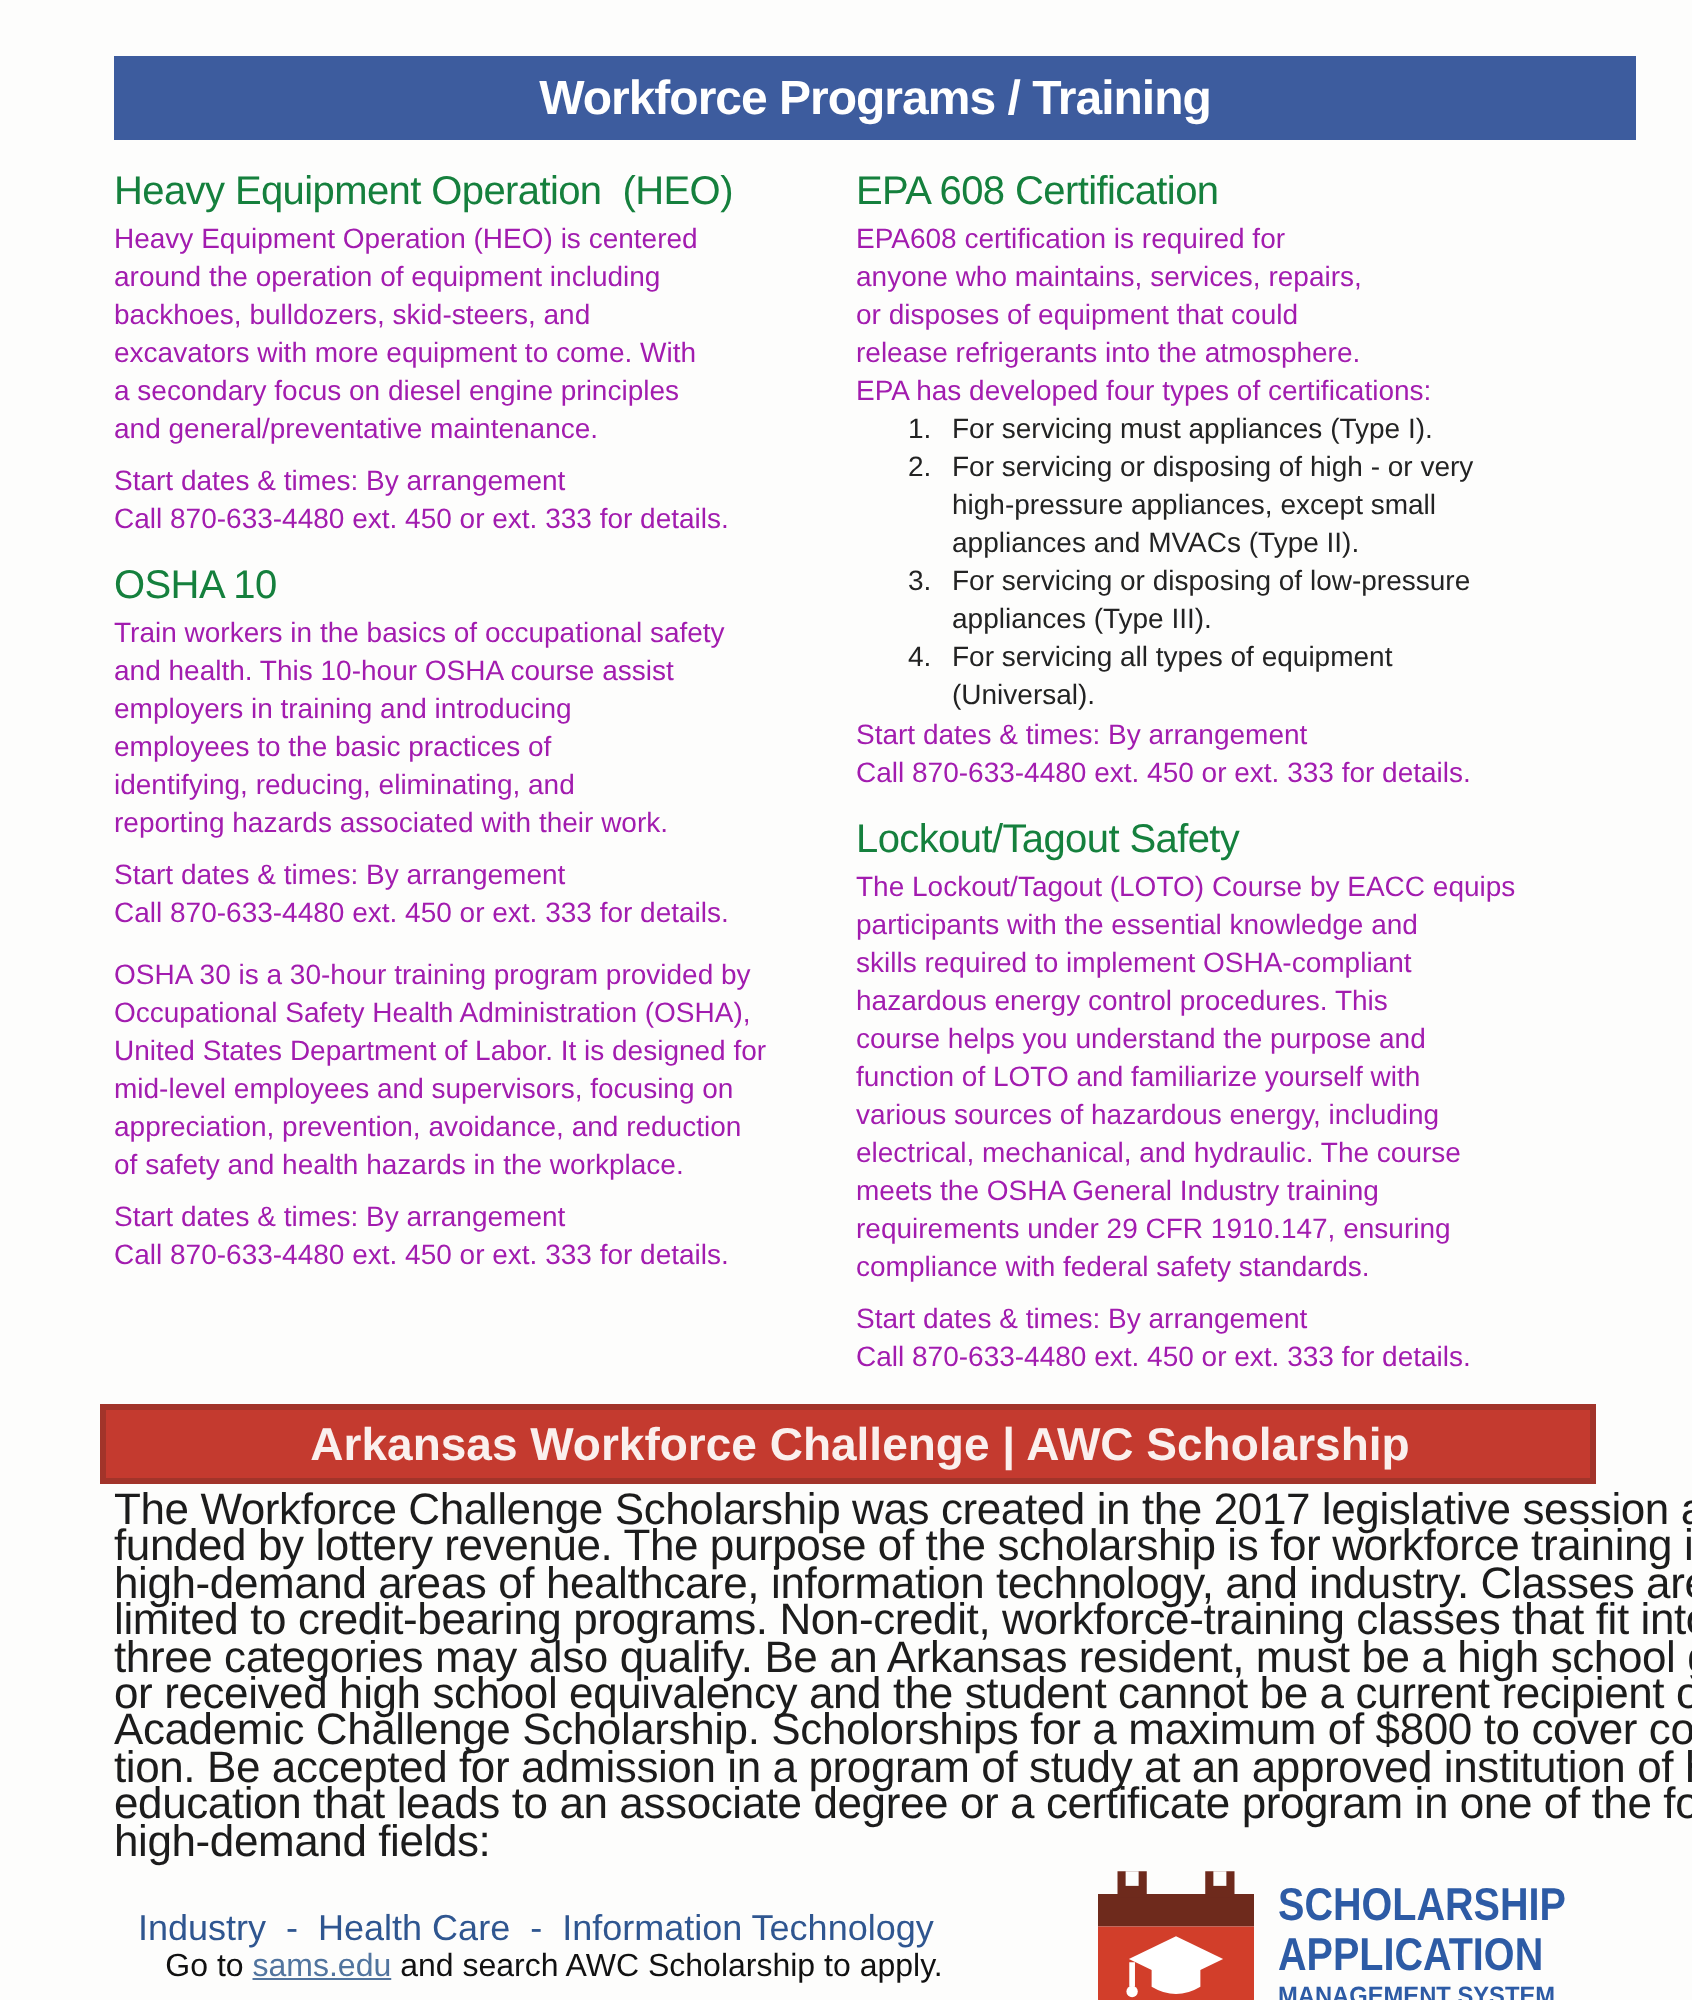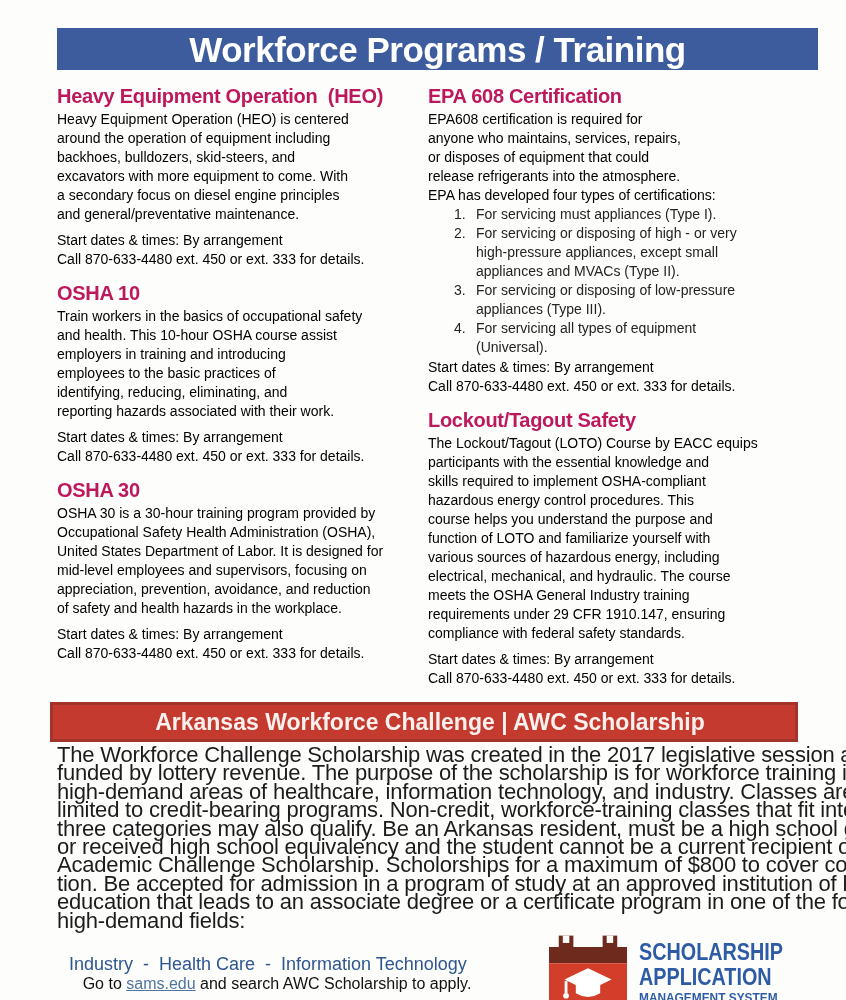--- a/index.html
+++ b/index.html
@@ -4,34 +4,34 @@
 <style>
   html,body{margin:0;padding:0;background:#ffffff;}
   .page{
     width:846px;height:1000px;overflow:hidden;position:relative;
     background:#fdfdfc;color:#232323;
     font-family:"Liberation Sans",sans-serif;
   }
   
   .banner-blue{
     margin:28px 28px 0 57px;height:42px;background:#3d5c9e;
-    color:#ffffff;font-weight:bold;font-size:35px;line-height:43px;
+    color:#ffffff;font-weight:bold;font-size:24px;line-height:43px;
     text-align:center;letter-spacing:-0.5px;
   }
   
   .columns{display:flex;padding:14px 0 0 57px;}
   .col{width:371px;}
   .col.right{width:372px;}
   .program{margin-bottom:12px;}
   .prog-heading{
-    font-size:20px;line-height:24px;font-weight:bold;margin:0 0 2px;
-    color:#be185d;white-space:pre;letter-spacing:-0.3px;
+    font-size:20px;line-height:24px;font-weight:normal;margin:0 0 2px;
+    color:#15803d;white-space:pre;letter-spacing:-0.3px;
   }
   .prog-body,.prog-meta,.list-intro{
-    font-size:14px;line-height:19px;margin:0;white-space:pre;color:#000000;
+    font-size:14px;line-height:19px;margin:0;white-space:pre;color:#a21caf;
   }
   .meta-start{margin-top:7px;}
   .epa .meta-start{margin-top:1px;}
   .epa-list{margin:0;}
   .epa-item{display:flex;padding-left:26px;font-size:14px;line-height:19px;}
   .epa-num{width:22px;flex:none;}
   .epa-text{white-space:pre;}
   
   .banner-red{
     margin:2px 48px 0 50px;height:34px;background:#c43a2f;
@@ -84,21 +84,20 @@
 and health. This 10-hour OSHA course assist
 employers in training and introducing
 employees to the basic practices of
 identifying, reducing, eliminating, and
 reporting hazards associated with their work.</p>
         <p class="prog-meta meta-start">Start dates &amp; times: By arrangement</p>
         <p class="prog-meta">Call 870-633-4480 ext. 450 or ext. 333 for details.</p>
       </section>
 
       <section class="program">
-        <h2 class="prog-heading">OSHA 30</h2>
         <p class="prog-body">OSHA 30 is a 30-hour training program provided by
 Occupational Safety Health Administration (OSHA),
 United States Department of Labor. It is designed for
 mid-level employees and supervisors, focusing on
 appreciation, prevention, avoidance, and reduction
 of safety and health hazards in the workplace.</p>
         <p class="prog-meta meta-start">Start dates &amp; times: By arrangement</p>
         <p class="prog-meta">Call 870-633-4480 ext. 450 or ext. 333 for details.</p>
       </section>
     </div>

